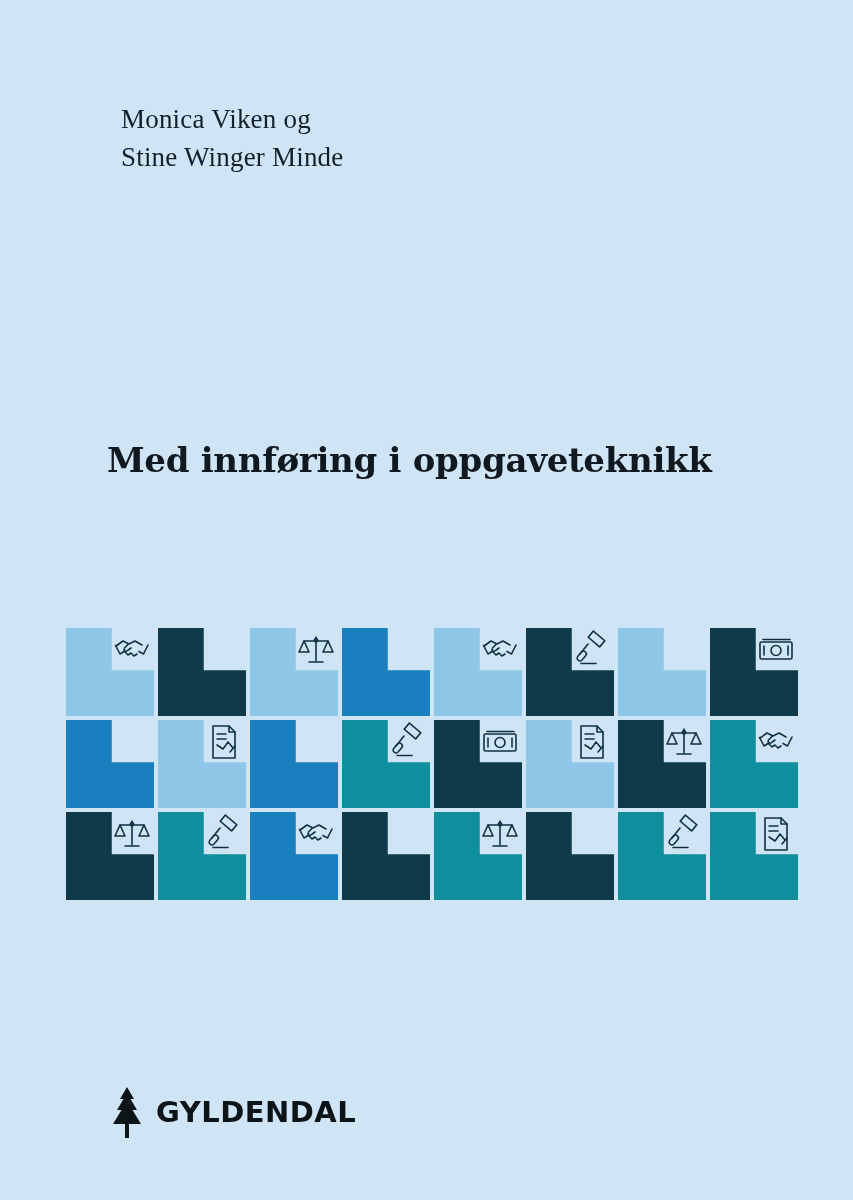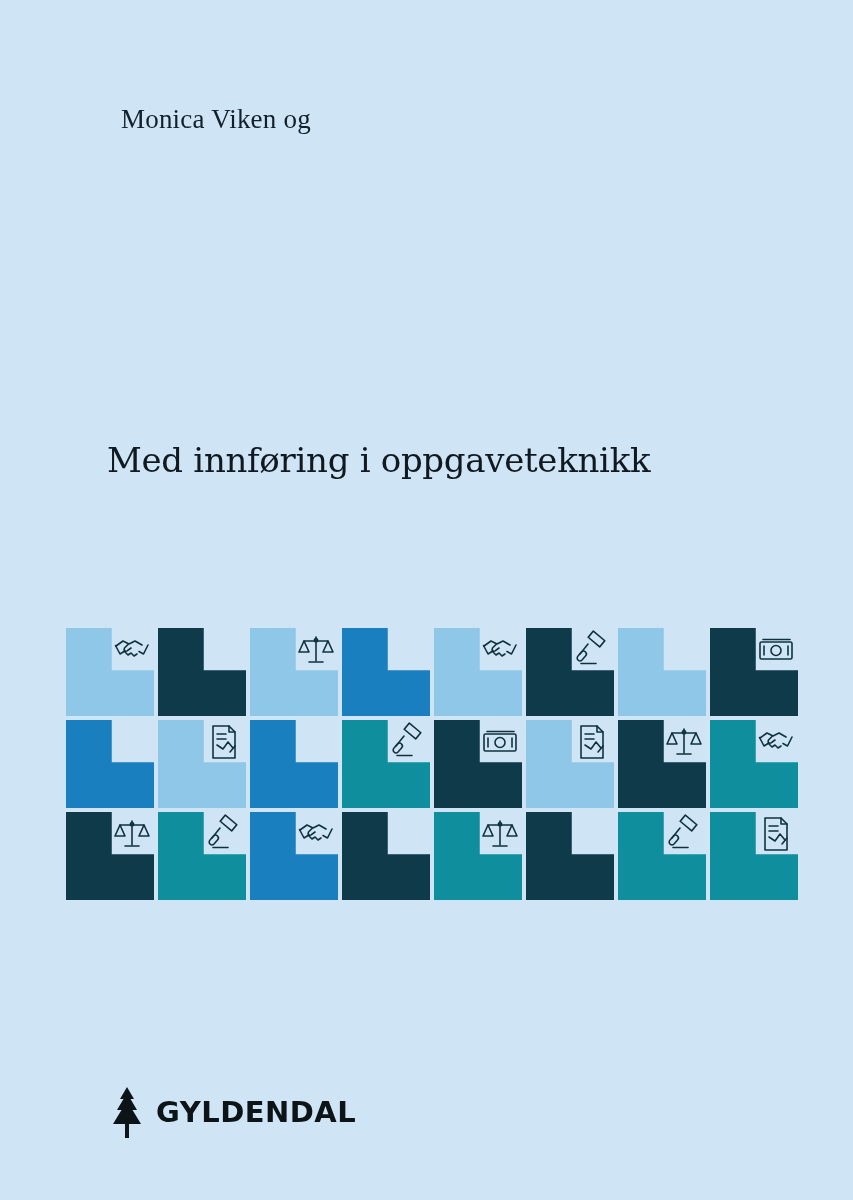--- a/index.html
+++ b/index.html
@@ -53,21 +53,21 @@
     transform: scaleX(1.02);
     transform-origin: left center;
   }
   .title-line:last-child { margin-bottom: 0; }
 
   .subtitle {
     position: absolute;
     left: 107px;
     top: 440px;
     font-family: "DejaVu Serif", serif;
-    font-weight: 400;
+    font-weight: 700;
     font-size: 34px;
     color: #101820;
     white-space: nowrap;
     letter-spacing: -0.3px;
   }
 
   
   .pattern {
     position: absolute;
     left: 66px;
@@ -123,20 +123,21 @@
     color: #0d1418;
   }
 </style>
 </head>
 <body>
 
 <div class="cover">
 
   <div class="authors">
     <div>Monica Viken og</div>
+    <div>Stine Winger Minde</div>
   </div>
 
 
   <div class="subtitle">Med innføring i oppgaveteknikk</div>
 
   <div class="pattern">
       <div class="tile" style="left: 0px; top: 0px;">
         <div class="corner" style="color: rgb(143, 199, 232);"></div>
         <div class="glyph">
           <svg viewBox="0 0 40 40">

